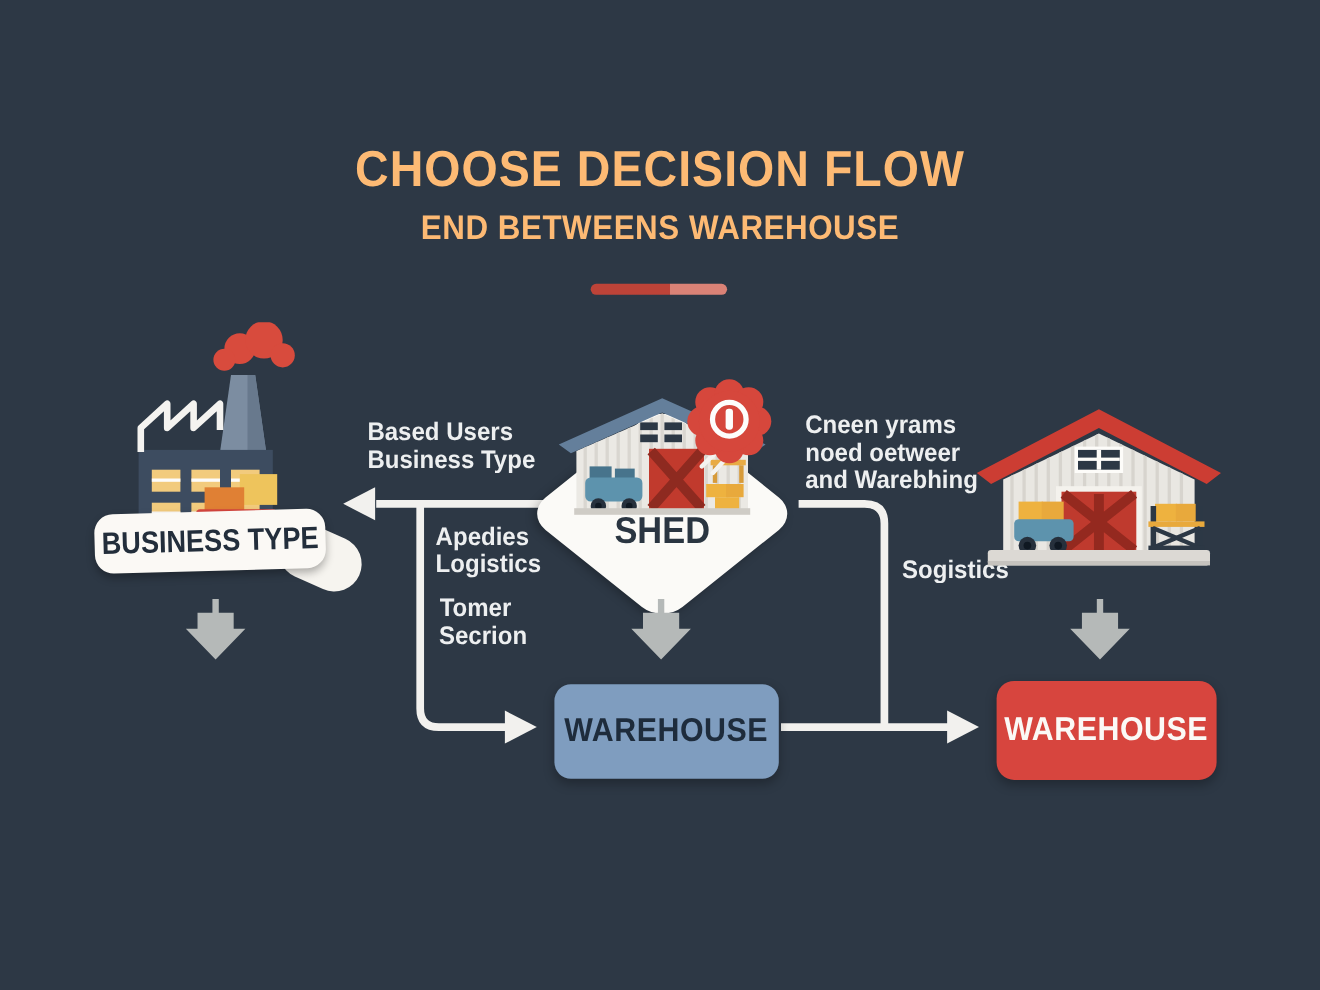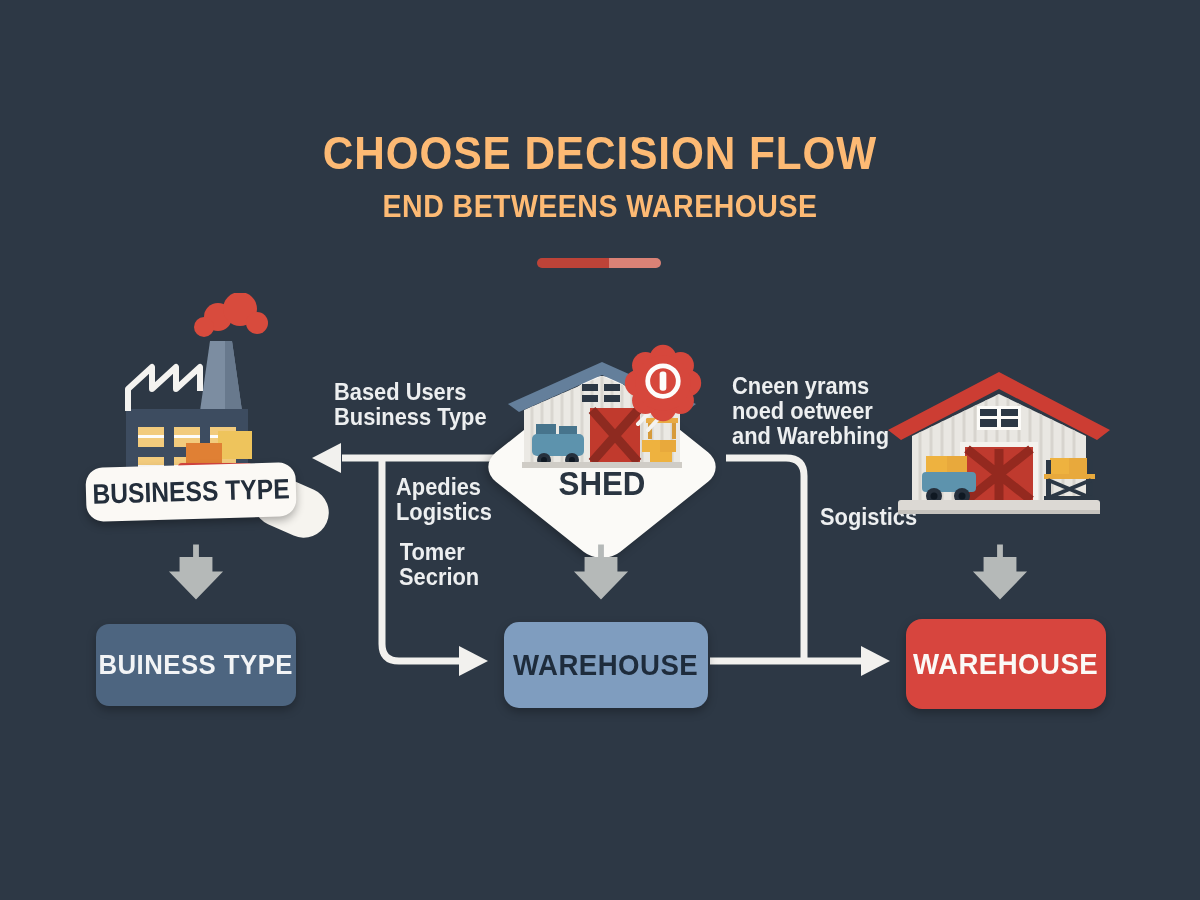--- a/index.html
+++ b/index.html
@@ -254,23 +254,20 @@
   <svg class="gray-arrow ga-left" viewBox="0 0 60 58">
     <path d="M27 0 L33 0 L33 13 L47 13 L47 28 L58 28 L30 57 L2 28 L13 28 L13 13 L27 13 Z" fill="#b5b9b8"></path>
   </svg>
   <svg class="gray-arrow ga-center" viewBox="0 0 60 58">
     <path d="M27 0 L33 0 L33 13 L47 13 L47 28 L58 28 L30 57 L2 28 L13 28 L13 13 L27 13 Z" fill="#b5b9b8"></path>
   </svg>
   <svg class="gray-arrow ga-right" viewBox="0 0 60 58">
     <path d="M27 0 L33 0 L33 13 L47 13 L47 28 L58 28 L30 57 L2 28 L13 28 L13 13 L27 13 Z" fill="#b5b9b8"></path>
   </svg>
 
-  <div class="box box-left">
-    <span>BUINESS TYPE</span>
-  </div>
   <div class="box box-center">
     <span>WAREHOUSE</span>
   </div>
   <div class="box box-right">
     <span>WAREHOUSE</span>
   </div>
 
 </div>
 
 </body></html>

